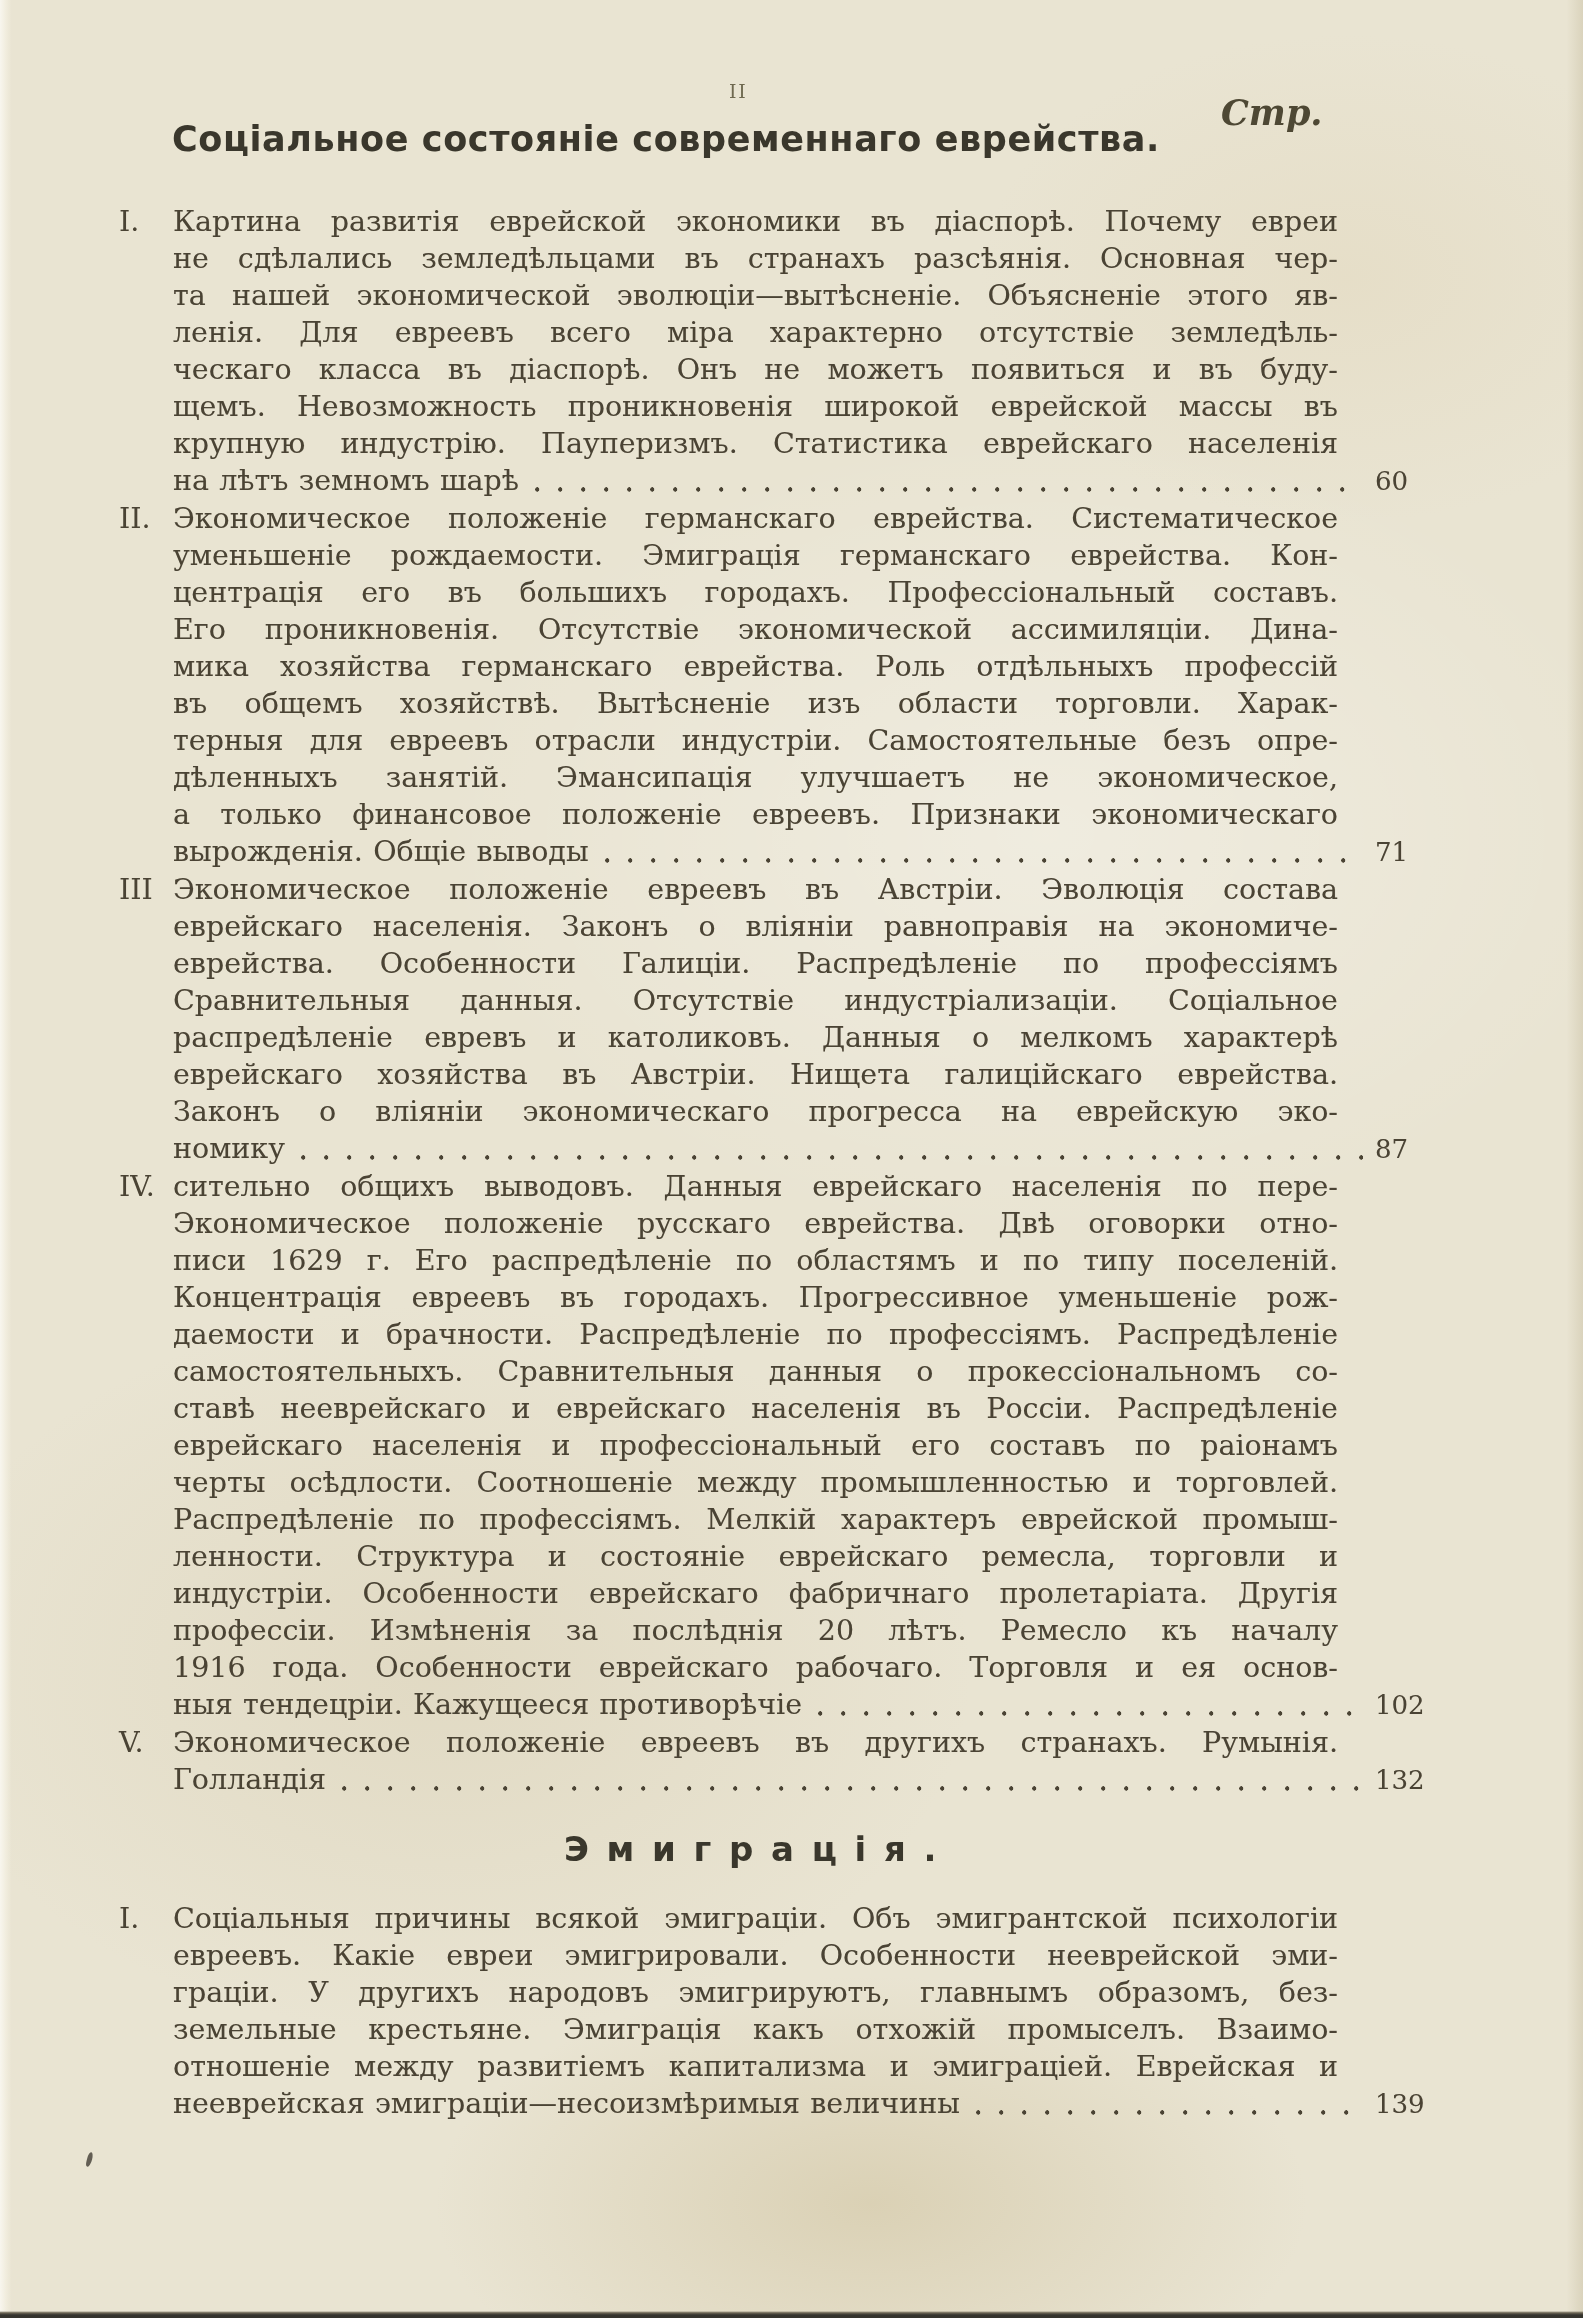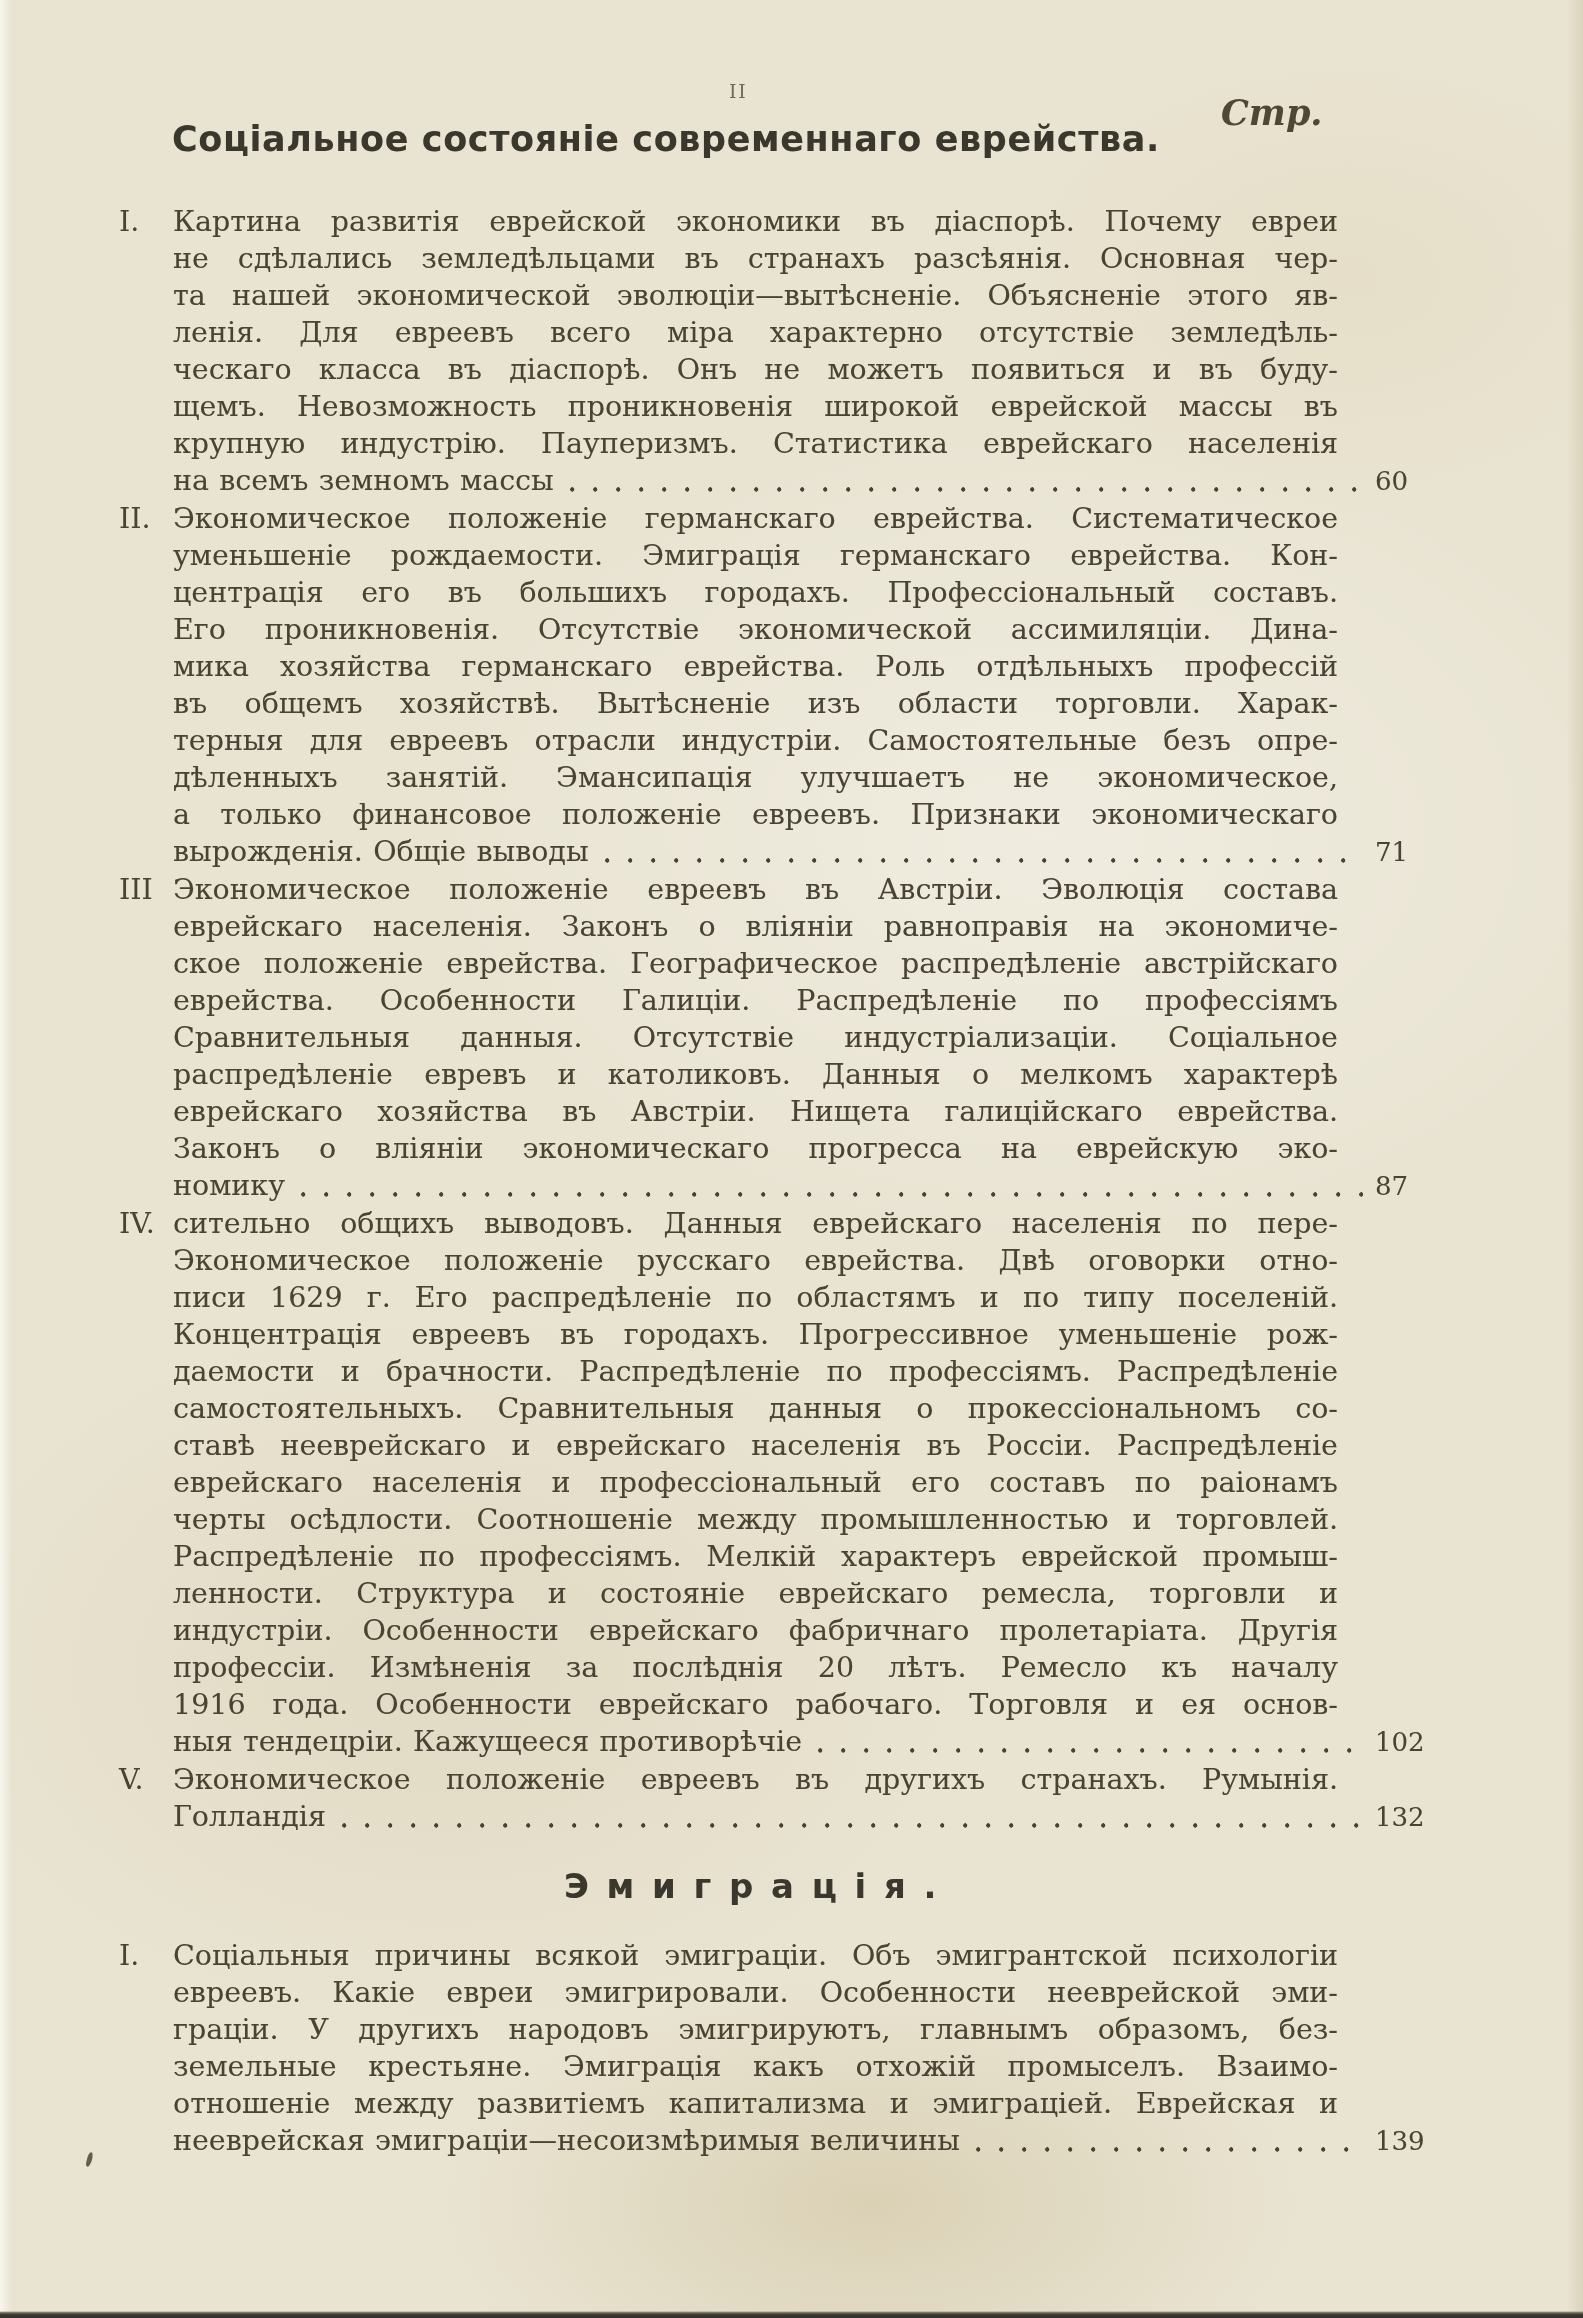--- a/index.html
+++ b/index.html
@@ -98,21 +98,21 @@
       <div class="entry">
         <span class="numeral">I.</span>
         <div class="line">Картина развитія еврейской экономики въ діаспорѣ. Почему евреи</div>
         <div class="line">не сдѣлались земледѣльцами въ странахъ разсѣянія. Основная чер-</div>
         <div class="line">та нашей экономической эволюціи—вытѣсненіе. Объясненіе этого яв-</div>
         <div class="line">ленія. Для евреевъ всего міра характерно отсутствіе земледѣль-</div>
         <div class="line">ческаго класса въ діаспорѣ. Онъ не можетъ появиться и въ буду-</div>
         <div class="line">щемъ. Невозможность проникновенія широкой еврейской массы въ</div>
         <div class="line">крупную индустрію. Пауперизмъ. Статистика еврейскаго населенія</div>
         <div class="line final">
-          <span class="text">на всемъ земномъ массы</span>
+          <span class="text">на лѣтъ земномъ шарѣ</span>
           <span class="leader"></span>
           <span class="pagenum">60</span>
         </div>
       </div>
       <div class="entry">
         <span class="numeral">II.</span>
         <div class="line">Экономическое положеніе германскаго еврейства. Систематическое</div>
         <div class="line">уменьшеніе рождаемости. Эмиграція германскаго еврейства. Кон-</div>
         <div class="line">центрація его въ большихъ городахъ. Профессіональный составъ.</div>
         <div class="line">Его проникновенія. Отсутствіе экономической ассимиляціи. Дина-</div>
@@ -124,21 +124,20 @@
         <div class="line final">
           <span class="text">вырожденія. Общіе выводы</span>
           <span class="leader"></span>
           <span class="pagenum">71</span>
         </div>
       </div>
       <div class="entry">
         <span class="numeral">III</span>
         <div class="line">Экономическое положеніе евреевъ въ Австріи. Эволюція состава</div>
         <div class="line">еврейскаго населенія. Законъ о вліяніи равноправія на экономиче-</div>
-        <div class="line">ское положеніе еврейства. Географическое распредѣленіе австрійскаго</div>
         <div class="line">еврейства. Особенности Галиціи. Распредѣленіе по профессіямъ</div>
         <div class="line">Сравнительныя данныя. Отсутствіе индустріализаціи. Соціальное</div>
         <div class="line">распредѣленіе евревъ и католиковъ. Данныя о мелкомъ характерѣ</div>
         <div class="line">еврейскаго хозяйства въ Австріи. Нищета галиційскаго еврейства.</div>
         <div class="line">Законъ о вліяніи экономическаго прогресса на еврейскую эко-</div>
         <div class="line final">
           <span class="text">номику</span>
           <span class="leader"></span>
           <span class="pagenum">87</span>
         </div>

